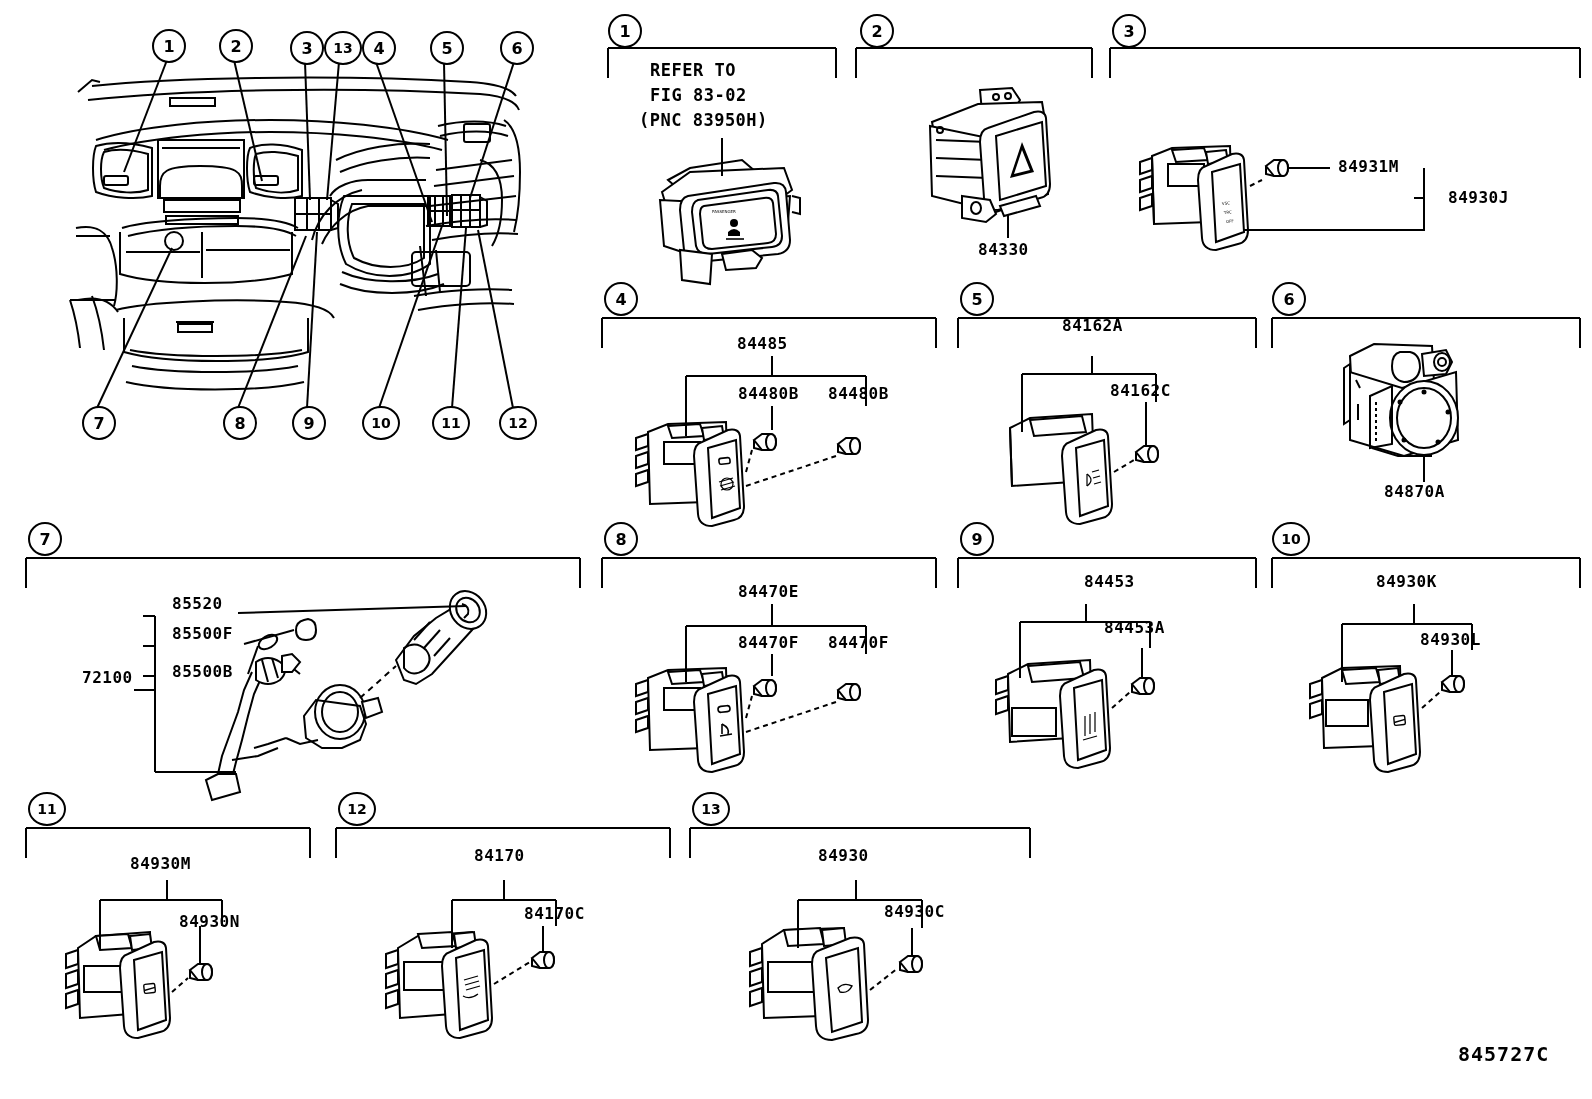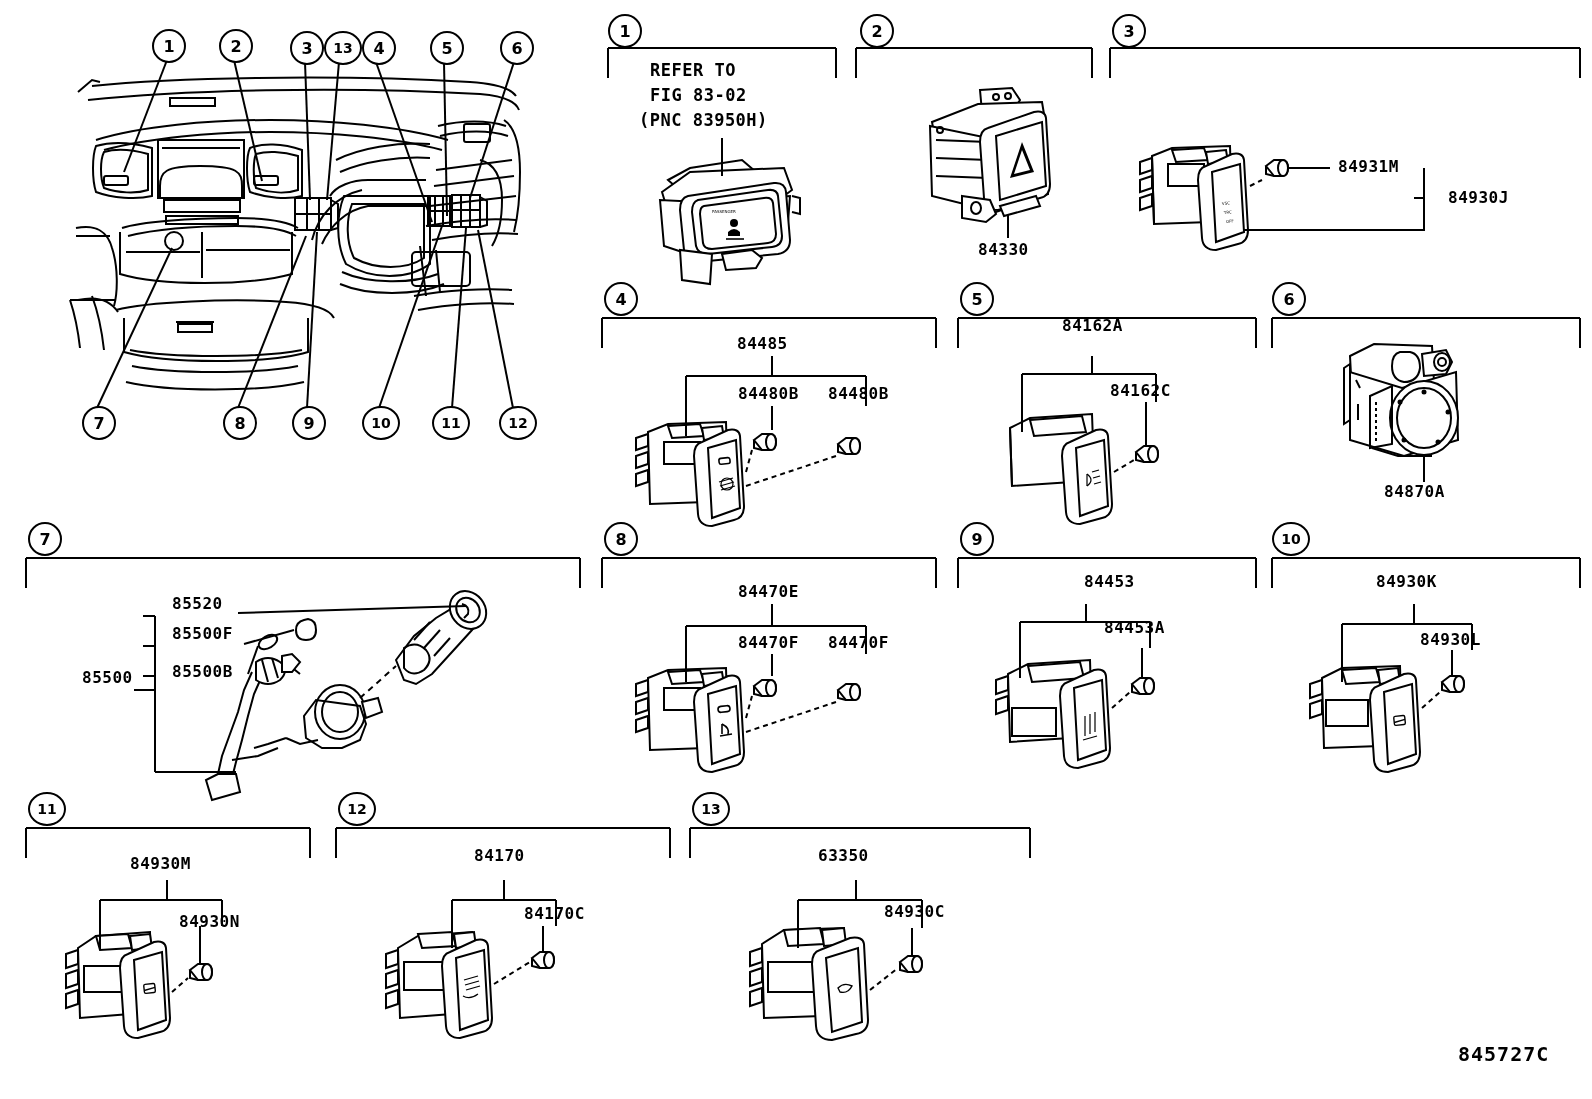--- a/index.html
+++ b/index.html
@@ -694,39 +694,39 @@
 
   <div class="txt pn" style="left:737px;top:334px;">84485</div>
   <div class="txt pn" style="left:738px;top:384px;">84480B</div>
   <div class="txt pn" style="left:828px;top:384px;">84480B</div>
 
   <div class="txt pn" style="left:1062px;top:316px;">84162A</div>
   <div class="txt pn" style="left:1110px;top:381px;">84162C</div>
 
   <div class="txt pn" style="left:1384px;top:482px;">84870A</div>
 
-  <div class="txt pn" style="left:82px;top:668px;">85500</div>
+  <div class="txt pn" style="left:82px;top:668px;">72100</div>
   <div class="txt pn" style="left:172px;top:594px;">85520</div>
   <div class="txt pn" style="left:172px;top:624px;">85500F</div>
   <div class="txt pn" style="left:172px;top:654px;margin-top:8px;">85500B</div>
 
   <div class="txt pn" style="left:738px;top:582px;">84470E</div>
   <div class="txt pn" style="left:738px;top:633px;">84470F</div>
   <div class="txt pn" style="left:828px;top:633px;">84470F</div>
 
   <div class="txt pn" style="left:1084px;top:572px;">84453</div>
   <div class="txt pn" style="left:1104px;top:618px;">84453A</div>
 
   <div class="txt pn" style="left:1376px;top:572px;text-align:right;">84930K</div>
   <div class="txt pn" style="left:1420px;top:630px;">84930L</div>
 
   <div class="txt pn" style="left:130px;top:854px;">84930M</div>
   <div class="txt pn" style="left:179px;top:912px;">84930N</div>
 
   <div class="txt pn" style="left:474px;top:846px;">84170</div>
   <div class="txt pn" style="left:524px;top:904px;">84170C</div>
 
-  <div class="txt pn" style="left:818px;top:846px;">63350</div>
+  <div class="txt pn" style="left:818px;top:846px;">84930</div>
   <div class="txt pn" style="left:884px;top:902px;">84930C</div>
 
   <div class="txt drawno" style="left:1458px;top:1042px;">845727C</div>
 
 </div>
 
 </body></html>

